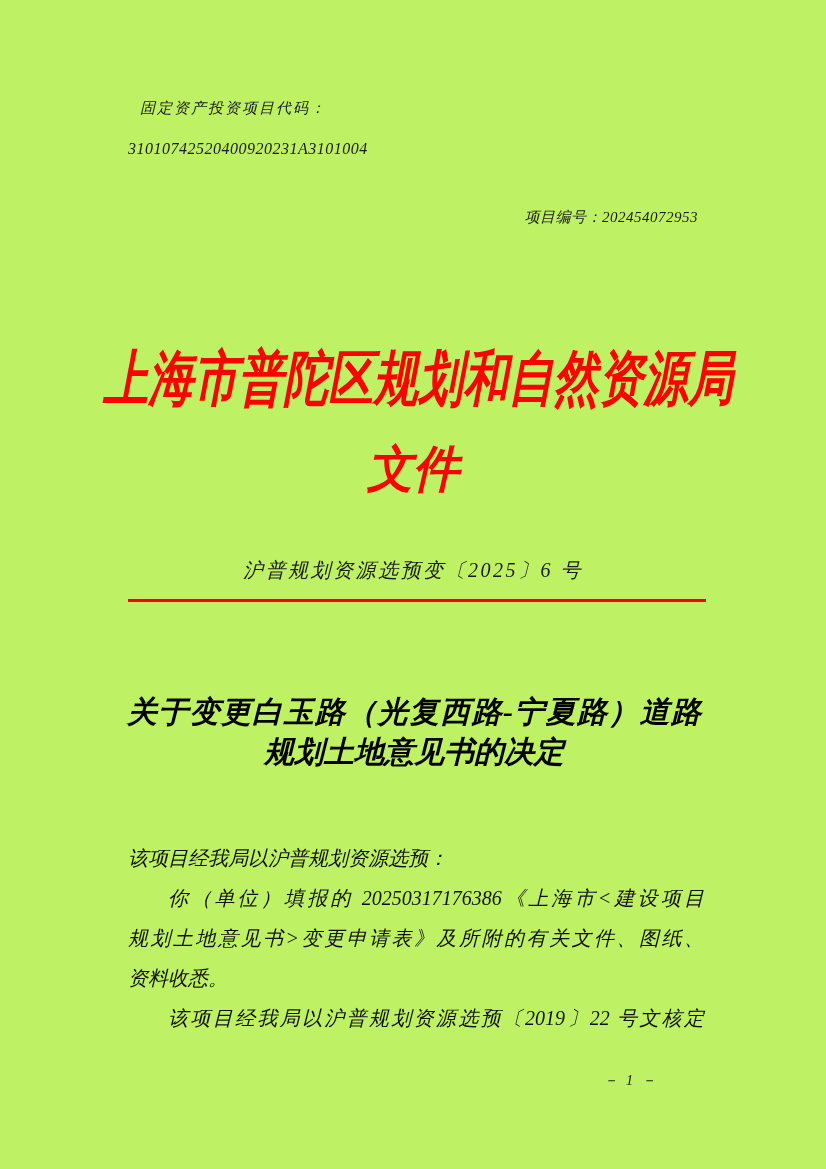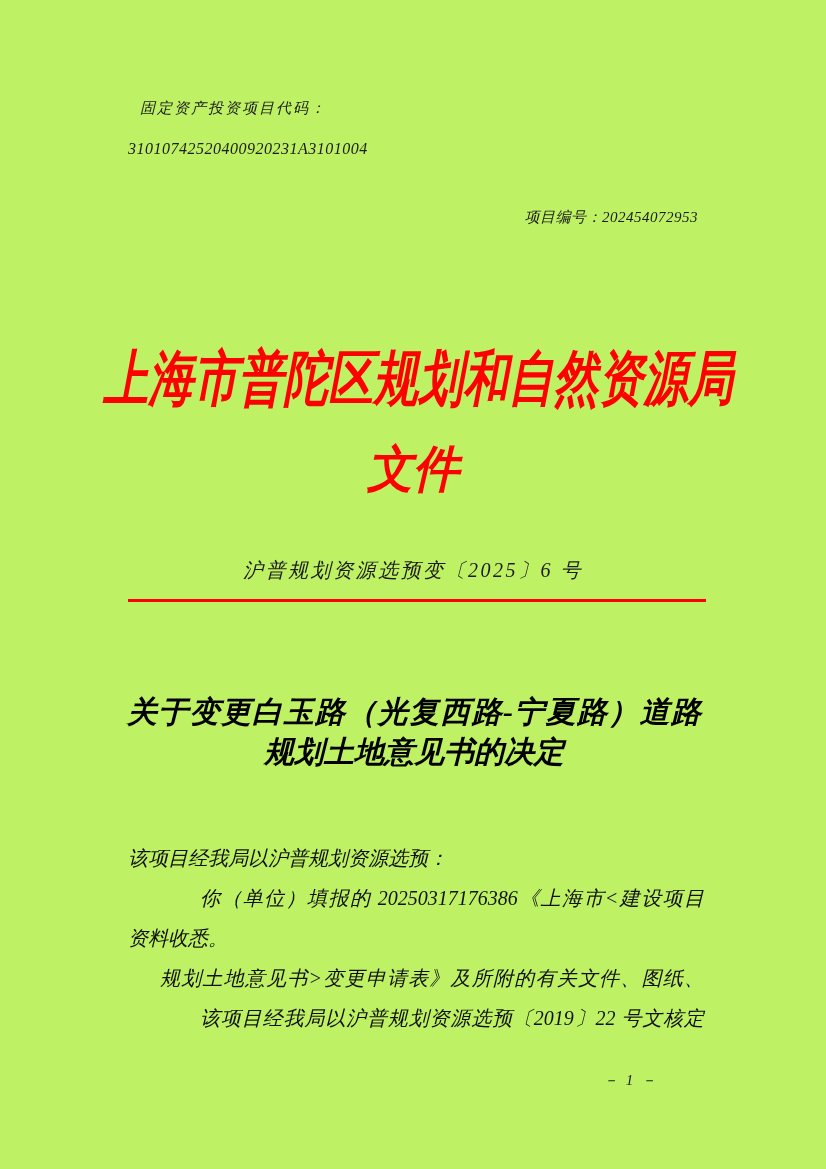--- a/index.html
+++ b/index.html
@@ -64,21 +64,21 @@
     margin-top: 31px;
   }
   .heading .h-line { text-align: justify; text-align-last: justify; }
   .heading .h-line.center { text-align: center; text-align-last: center; }
   
   .body-text {
     position: absolute; top: 838px; left: 128px; width: 576px;
     font-size: 20px; line-height: 40px; color: #111;
   }
   .b-line { text-align: left; white-space: nowrap; }
-  .b-line.just { white-space: normal; text-align: justify; text-align-last: justify; margin-left: 32px; }
+  .b-line.just { white-space: normal; text-align: justify; text-align-last: justify; }
   .b-line.indent { text-indent: 2em; }
   
   .page-number {
     position: absolute; top: 1071px; left: 603px;
     font-size: 15px; letter-spacing: 2px; color: #1c1c1c;
   }
 </style>
 </head>
 <body>
 
@@ -100,20 +100,20 @@
   <div class="red-line"></div>
 
   <div class="heading">
     <div class="h-line">关于变更白玉路（光复西路-宁夏路）道路</div>
     <div class="h-line center">规划土地意见书的决定</div>
   </div>
 
   <div class="body-text">
     <div class="b-line">该项目经我局以沪普规划资源选预：</div>
     <div class="b-line just indent">你（单位）填报的 20250317176386《上海市&lt;建设项目</div>
+    <div class="b-line just">规划土地意见书&gt;变更申请表》及所附的有关文件、图纸、</div>
     <div class="b-line">资料收悉。</div>
-    <div class="b-line just">规划土地意见书&gt;变更申请表》及所附的有关文件、图纸、</div>
     <div class="b-line just indent">该项目经我局以沪普规划资源选预〔2019〕22 号文核定</div>
   </div>
 
   <div class="page-number">－ 1 －</div>
 
 </div>
 
 </body></html>

